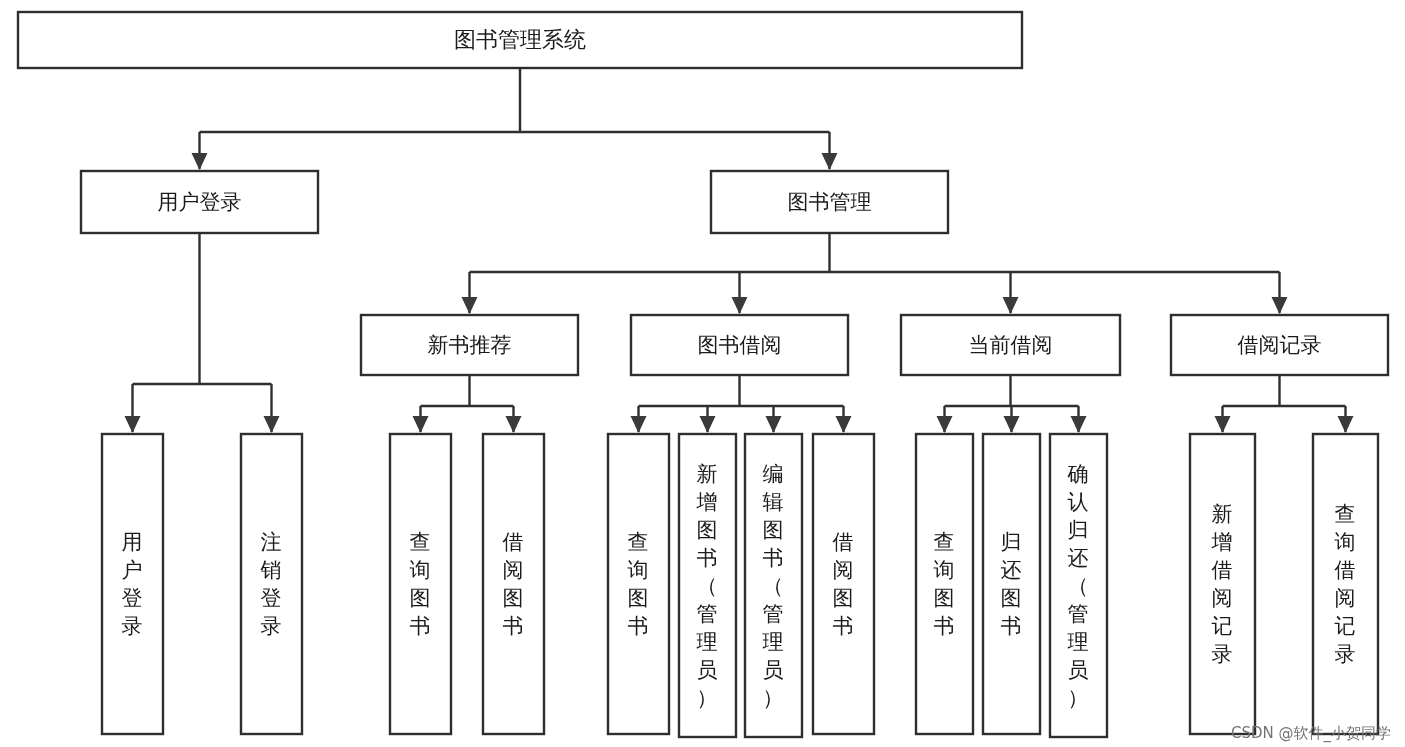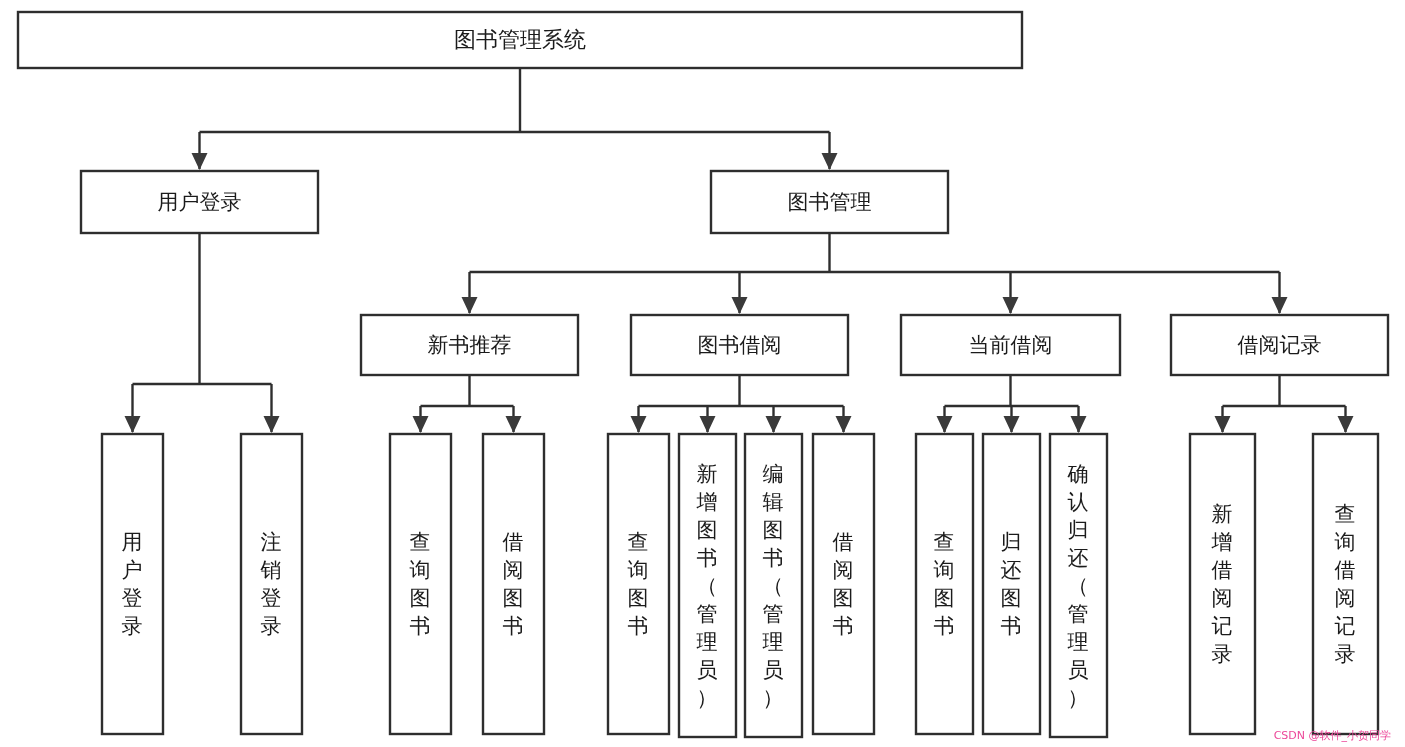--- a/index.html
+++ b/index.html
@@ -46,22 +46,22 @@
     fill: none;
   }
   .arrow-head {
     fill: #3a3a3a;
     stroke: none;
   }
   .watermark {
     position: absolute;
     right: 14px;
     bottom: 4px;
-    font-size: 11px;
-    color: #ec4899;
+    font-size: 15px;
+    color: #737373;
     font-family: "DejaVu Sans", "Liberation Sans", sans-serif;
     white-space: nowrap;
     pointer-events: none;
   }
 </style>
 </head>
 <body>
 
 <div id="diagram-root">
   <svg id="diagram-svg" width="1405" height="747" viewBox="0 0 1405 747" xmlns="http://www.w3.org/2000/svg">

